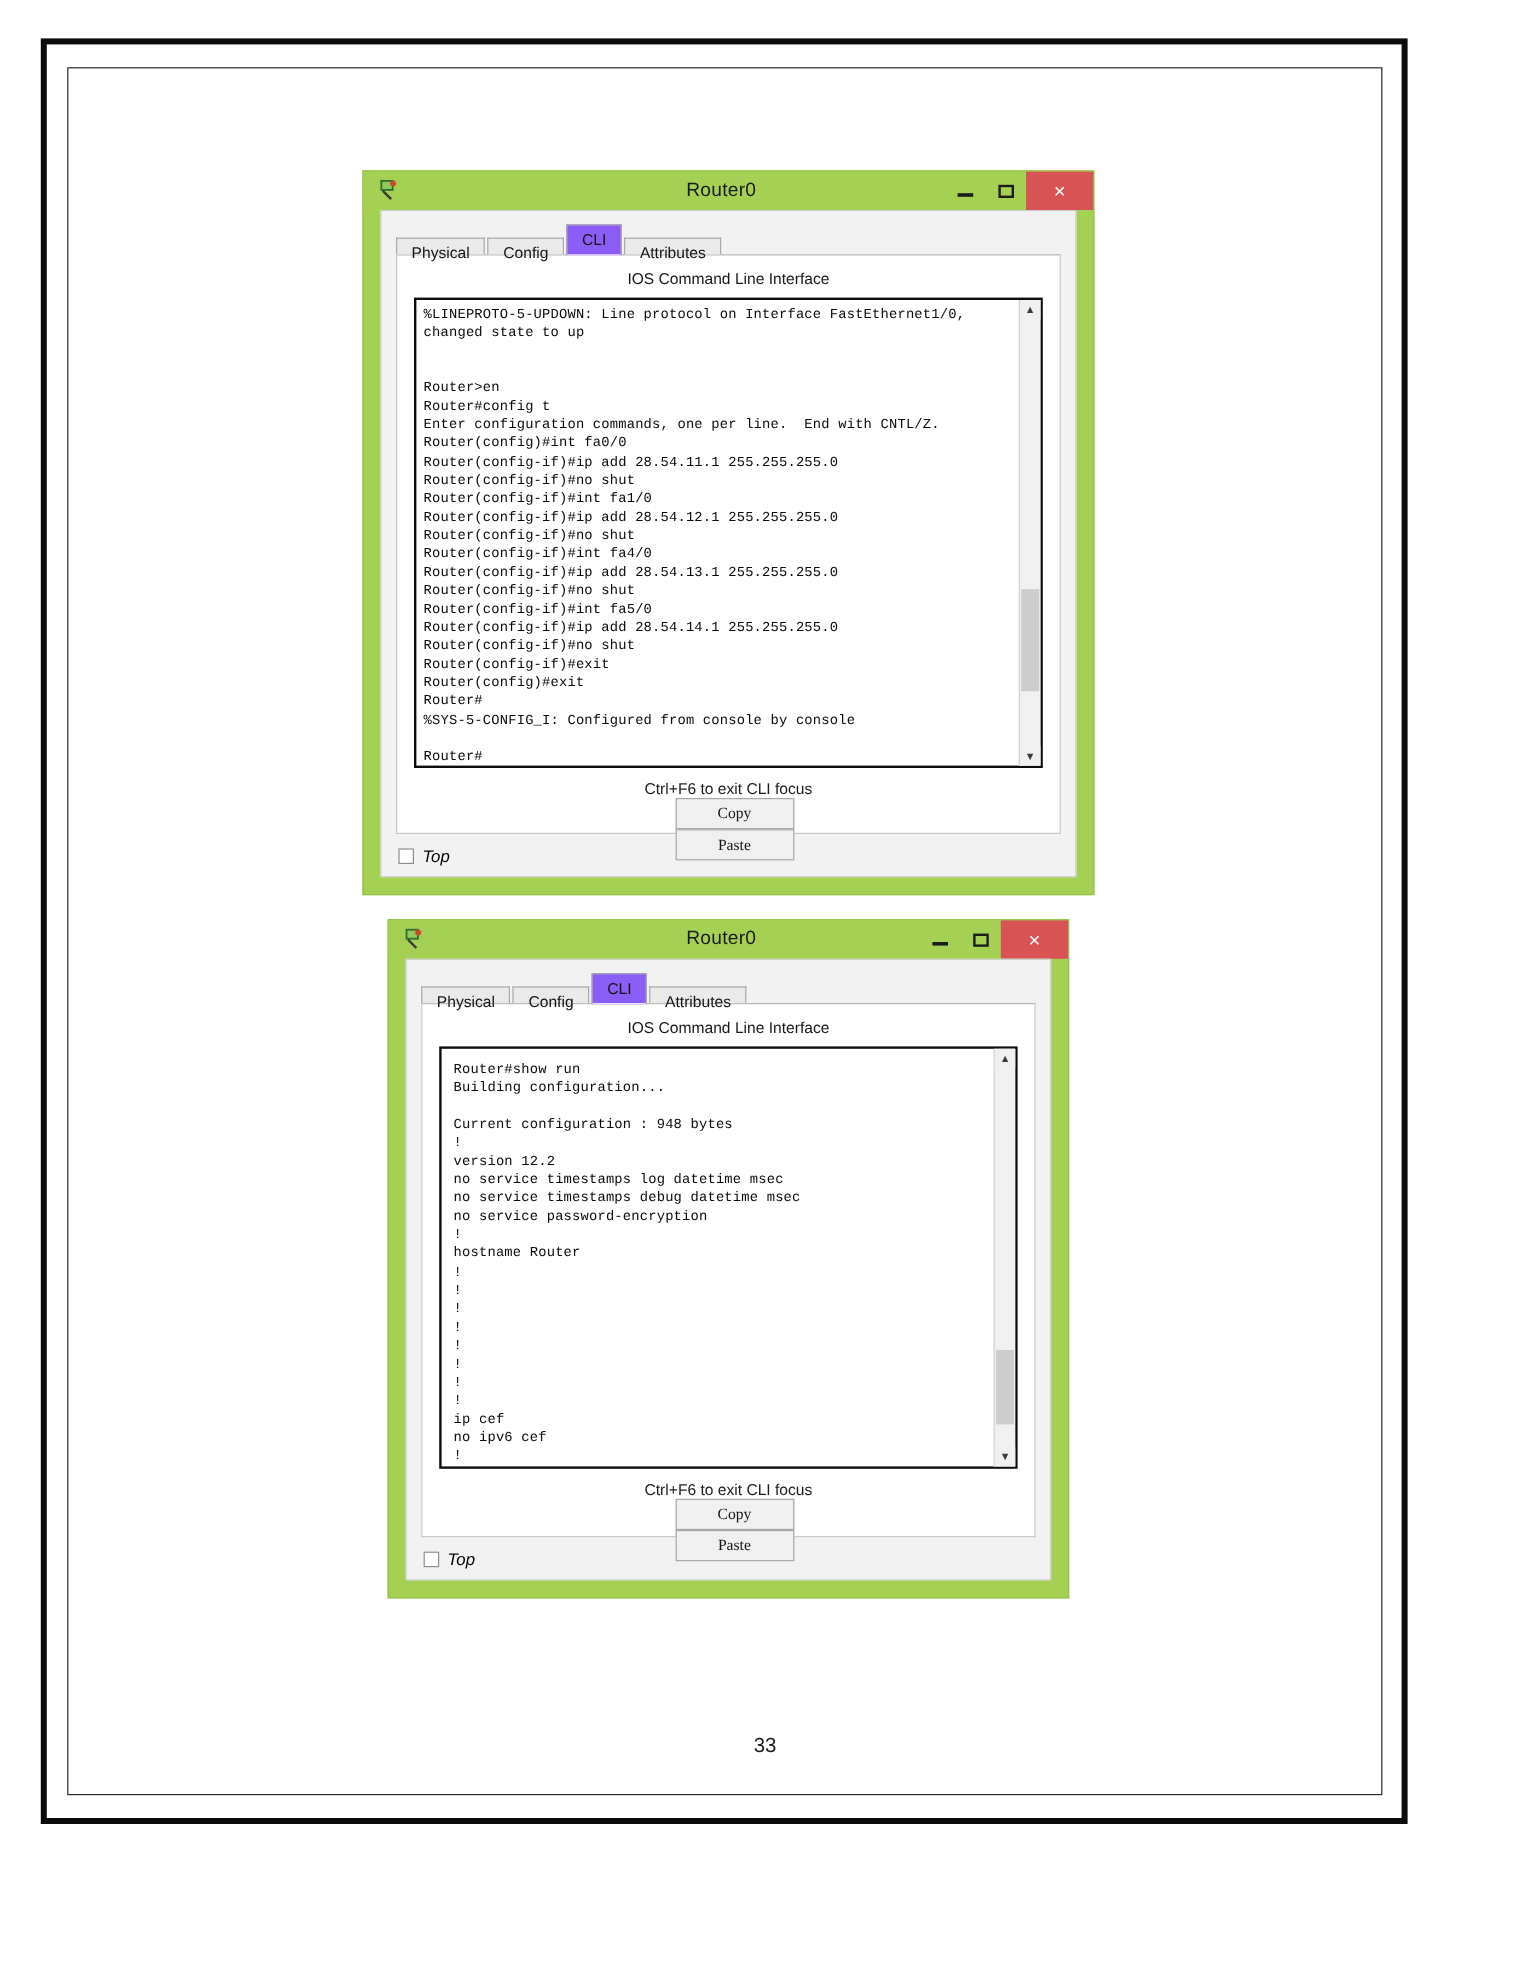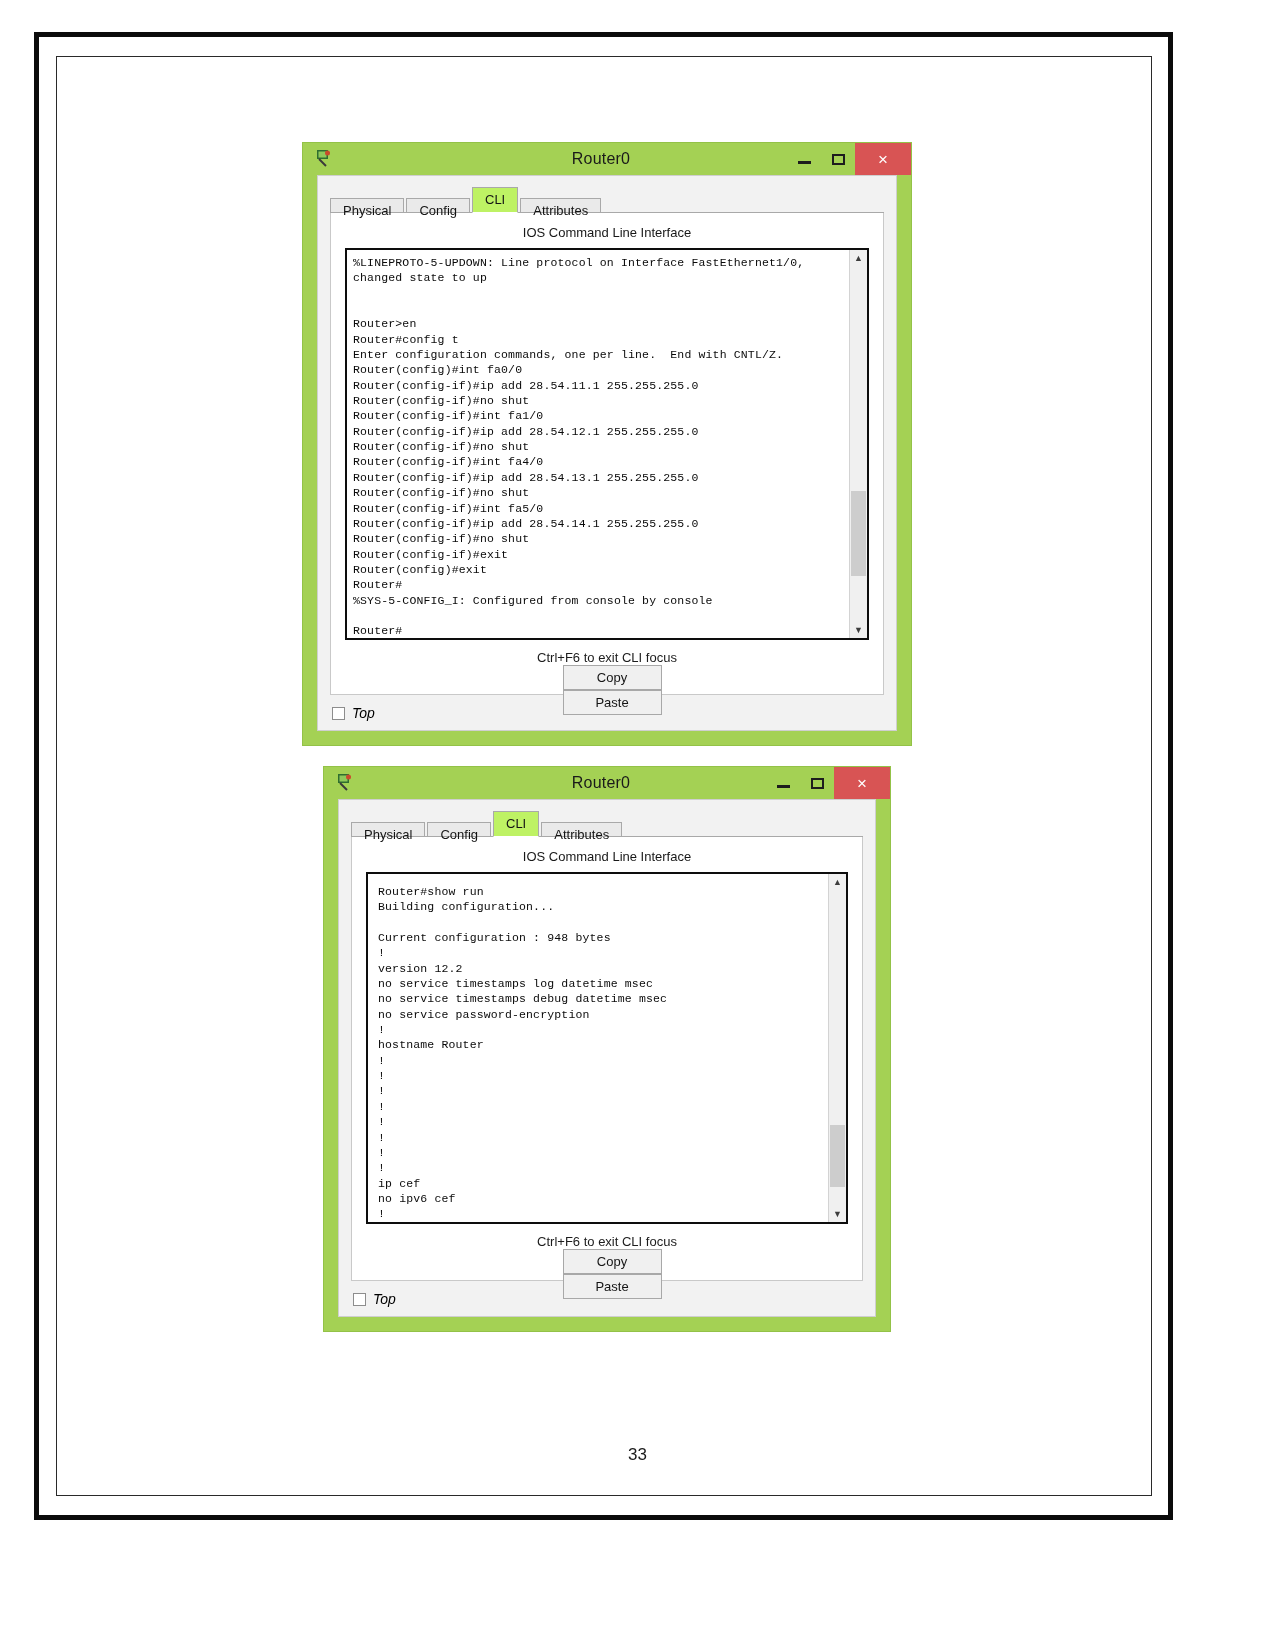--- a/index.html
+++ b/index.html
@@ -131,21 +131,21 @@
     padding: 4px 12px 4px 12px;
     border: 1px solid #a9a9a9;
     border-bottom: none;
     background: #eaeaea;
     margin-right: 2px;
     line-height: 16px;
     box-sizing: border-box;
     height: 14px;
   }
   .tab.active {
-    background: #bef264;
+    background: #8b5cf6;
     position: relative;
     top: 1px;
     height: 26px;
     border-bottom: 1px solid #ffffff;
   }
 
   
   .cli-panel {
     background: #ffffff;
     border: 1px solid #c9c9c9;
@@ -224,20 +224,21 @@
   .btn {
     font-size: 13px;
     color: #151515;
     background: #f0f0f0;
     border: 1px solid #a8a8a8;
     padding: 4px 0;
     width: 99px;
     text-align: center;
     margin-left: 10px;
     box-sizing: border-box;
+    font-family: Liberation Serif, serif;
   }
 
   
   .top-row {
     display: flex;
     align-items: center;
     margin-top: 10px;
     padding-left: 2px;
   }
   .checkbox {

